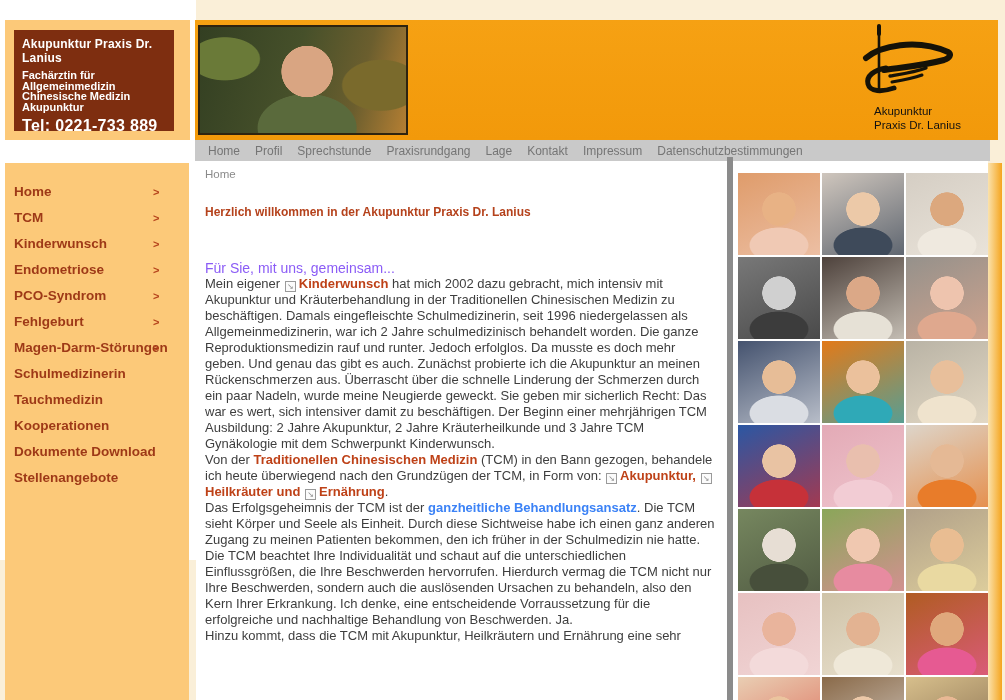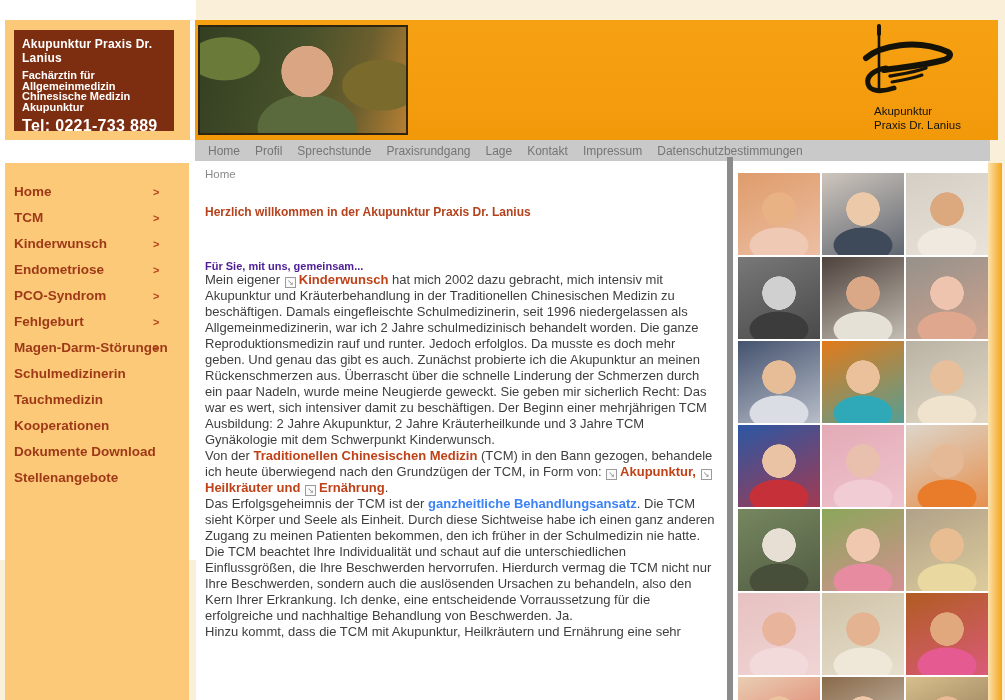--- a/index.html
+++ b/index.html
@@ -47,21 +47,21 @@
   
   #sidebar { left:5px; top:163px; width:184px; height:537px; background:#FCC979; padding-top:16px; }
   .side-item { position:relative; height:26px; line-height:26px; padding-left:9px;
     color:#9E3917; font-size:13.5px; font-weight:bold; cursor:pointer; white-space:nowrap; }
   .side-item .arrow { position:absolute; left:148px; top:0; font-size:11px; font-weight:bold; color:#B5421C; }
 
   
   #main { left:196px; top:161px; width:531px; height:539px; background:#fff; padding:7px 12px 0 9px; overflow:hidden; }
   #breadcrumb { color:#8a8a8a; font-size:11.5px; }
   #page-title { margin-top:22px; color:#B5421C; font-size:12px; font-weight:bold; line-height:21px; }
-  #page-subtitle { margin-top:37px; color:#4c1d95; font-size:11px; font-weight:bold; }
+  #page-subtitle { margin-top:37px; color:#8b5cf6; font-size:14px; font-weight:normal; }
   #paragraphs p { color:#3E3E3E; font-size:13px; line-height:16px; }
   #paragraphs a { text-decoration:none; color:#BE4117; }
   .seg-bold { font-weight:bold; }
   .seg-red { color:#3b82f6; font-weight:bold; }
   .link-icon {
     display:inline-block; width:11px; height:11px; margin:0 3px 0 1px;
     border:1px solid #9a9a9a; background:#fbfbfb; color:#8a8a8a;
     font-size:8px; line-height:9px; text-align:center; vertical-align:-1px;
   }
 

